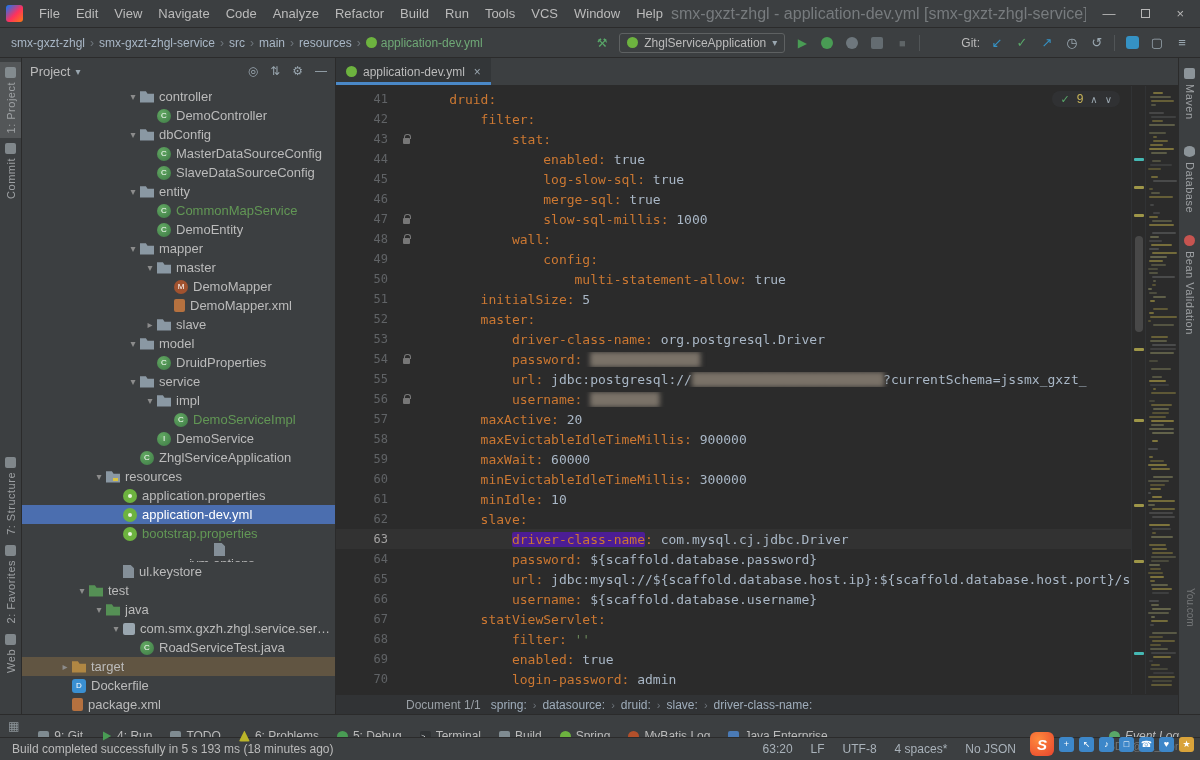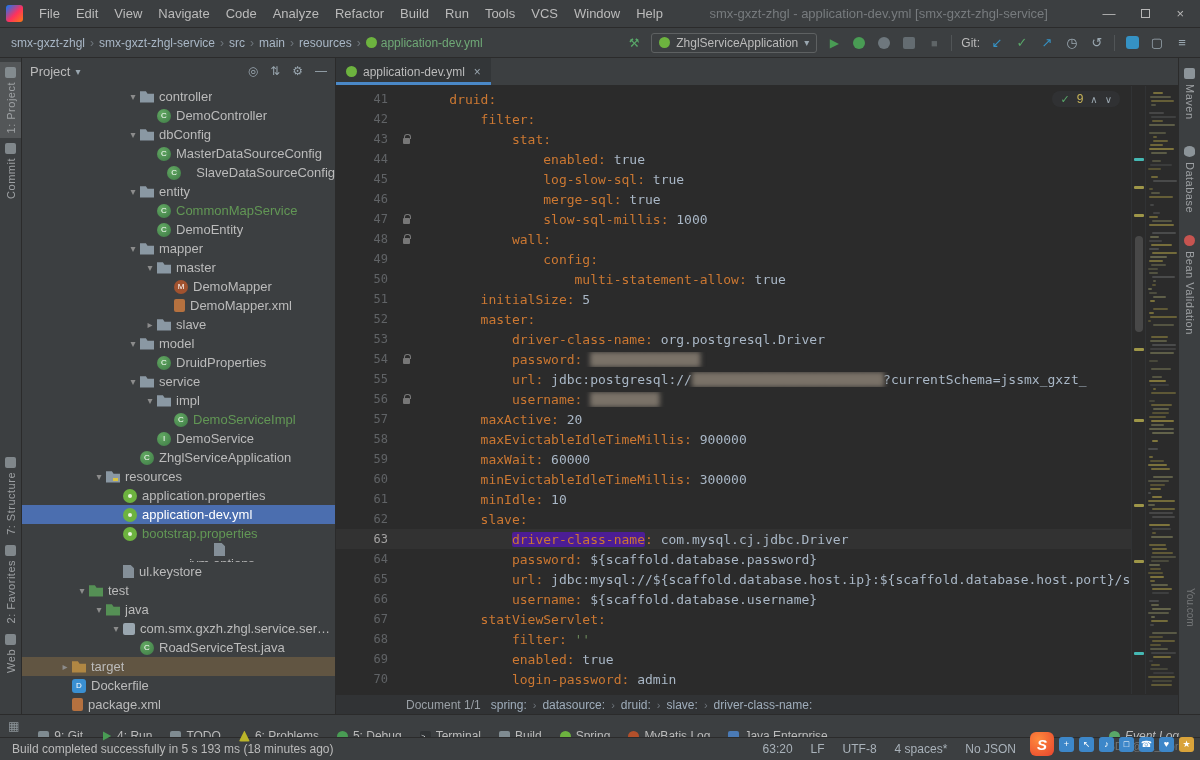--- a/index.html
+++ b/index.html
@@ -5,21 +5,21 @@
   *{margin:0;padding:0;box-sizing:border-box;}
   html,body{width:1200px;height:760px;overflow:hidden;}
   body{font-family:"Liberation Sans","DejaVu Sans",sans-serif;font-size:13px;background:#2b2b2b;color:#a9b7c6;}
   .app{position:relative;width:1200px;height:760px;display:flex;flex-direction:column;background:#3c3f41;}
 
   
   .titlebar{height:28px;flex:none;display:flex;align-items:center;background:#3c3f41;border-bottom:1px solid #2b2b2b;}
   .logo{width:17px;height:17px;margin:0 8px 0 6px;border-radius:3px;background:linear-gradient(135deg,#087cfa 0%,#fe315d 55%,#f97a12 100%);flex:none;}
   .menubar{display:flex;align-items:flex-start;}
   .menu-item{padding:0 8px;line-height:28px;color:#bbbbbb;font-size:13px;cursor:default;}
-  .win-title{flex:1;text-align:center;color:#777b7e;font-size:13px;white-space:nowrap;overflow:hidden;}
+  .win-title{flex:1;text-align:center;color:#777b7e;font-size:16px;white-space:nowrap;overflow:hidden;}
   .win-controls{display:flex;align-items:center;gap:26px;padding:0 16px;color:#b7b7b7;}
   .wc{font-size:13px;line-height:28px;cursor:default;}
   .wc-max{width:9px;height:9px;border:1px solid #b7b7b7;display:inline-block;}
 
   
   .navbar{height:30px;flex:none;display:flex;align-items:center;background:#3c3f41;border-bottom:1px solid #2b2b2b;padding:0 10px;font-size:12px;}
   .nav-crumbs{display:flex;align-items:center;white-space:nowrap;}
   .crumb{color:#a9b7c6;padding:0 1px;display:inline-flex;align-items:center;gap:4px;}
   .crumb-sep{color:#6e757b;padding:0 4px;font-size:12px;}
   .crumb-file{color:#6fa876;}
@@ -28,21 +28,21 @@
   .nv-ic{display:inline-flex;align-items:center;justify-content:center;width:16px;height:16px;color:#9aa7b0;font-size:13px;}
   .build-ic{color:#59a869;font-size:12px;}
   .run-combo{display:flex;align-items:center;gap:6px;border:1px solid #5e6162;border-radius:3px;background:#3c3f41;padding:2px 7px;color:#bbbbbb;}
   .combo-arrow{color:#9aa7b0;font-size:10px;}
   .run-green{color:#499c54;font-size:12px;}
   .bug{background:#499c54;border-radius:50%;width:12px;height:12px;}
   .cov{background:#7f8b91;border-radius:50%;width:12px;height:12px;opacity:.75;}
   .prof{background:#7f8b91;width:12px;height:12px;border-radius:2px;opacity:.6;}
   .stop{color:#5f6567;font-size:11px;}
   .nv-sep{width:1px;height:16px;background:#515557;}
-  .git-label{color:#bbbbbb;}
+  .git-label{color:#bbbbbb;margin-left:32px;}
   .git-upd{color:#3592c4;}
   .git-commit{color:#59a869;}
   .git-push{color:#3592c4;}
   .blue-sq{width:13px;height:13px;background:#3592c4;border-radius:3px;}
 
   
   .main{flex:1;display:flex;min-height:0;}
   .stripe{width:22px;flex:none;background:#3c3f41;position:relative;}
   .stripe-left{border-right:1px solid #2b2b2b;display:flex;flex-direction:column;align-items:center;padding-top:4px;}
   .stripe-right{border-left:1px solid #2b2b2b;}
@@ -296,21 +296,21 @@
           <div class="tree-row" style="padding-left: 104px;">
             <span class="tw-arrow">▾</span>
             <span class="ticon folder"></span>
             <span class="tlabel">dbConfig</span>
           </div>
           <div class="tree-row" style="padding-left: 121px;">
             <span class="tw-arrow"></span>
             <span class="ticon class"></span>
             <span class="tlabel">MasterDataSourceConfig</span>
           </div>
-          <div class="tree-row" style="padding-left: 121px; justify-content: space-between;">
+          <div class="tree-row" style="padding-left: 121px;">
             <span class="tw-arrow"></span>
             <span class="ticon class"></span>
             <span class="tlabel">SlaveDataSourceConfig</span>
           </div>
           <div class="tree-row" style="padding-left: 104px;">
             <span class="tw-arrow">▾</span>
             <span class="ticon folder"></span>
             <span class="tlabel">entity</span>
           </div>
           <div class="tree-row added" style="padding-left: 121px;">

